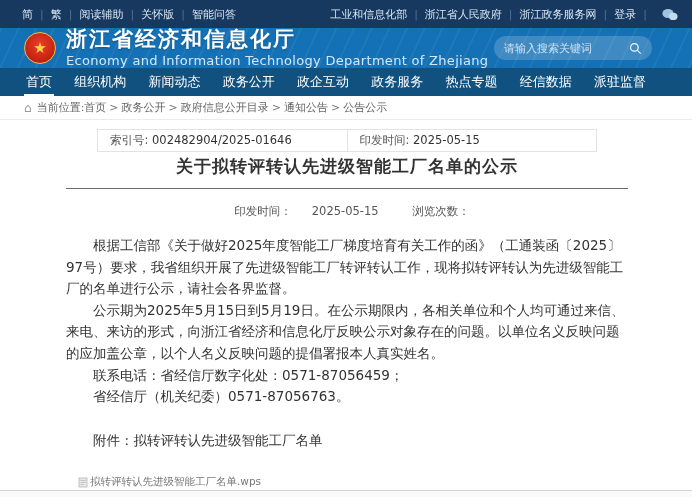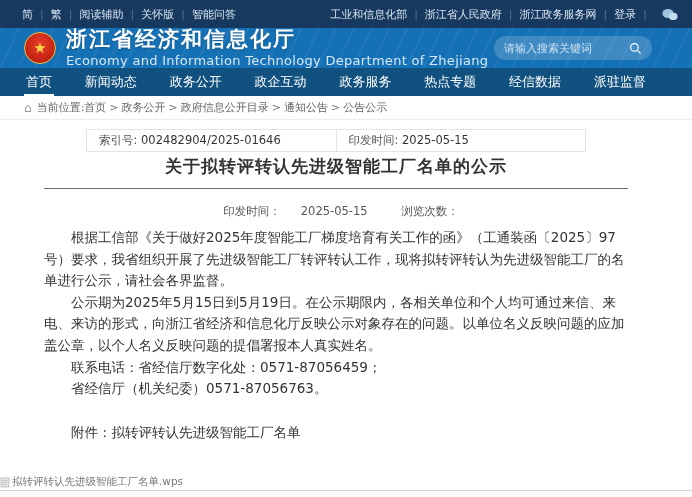--- a/index.html
+++ b/index.html
@@ -42,36 +42,36 @@
   .nav-item.active span { border-bottom-color:#fff; }
 
   
   .breadcrumb { height:24px; flex:none; background:#fff; border-bottom:1px solid #ececec;
                 display:flex; align-items:center; padding:0 24px; font-size:11px; color:#666; }
   .bc-home { color:#999; font-size:12px; margin-right:5px; }
   .breadcrumb a { color:#666; text-decoration:none; cursor:pointer; }
   .bc-sep { margin:0 3px; color:#777; }
 
   
-  .content { flex:1; overflow:hidden; padding:0 64px 0 44px; background:#fff; }
+  .content { flex:1; overflow:hidden; padding:0 64px 0 66px; background:#fff; }
   table.doc-info { width:500px; margin:9px auto 0; border-collapse:collapse; font-size:11.5px; table-layout:fixed; }
   table.doc-info td { border:1px solid #e3e3e3; padding:3px 12px; height:20px; color:#333; }
   table.doc-info .lbl { color:#555; }
 
   .article-title { font-size:17px; font-weight:bold; color:#333; text-align:center; margin-top:3px; letter-spacing:1px; }
   .title-divider { border-bottom:1px solid #6b6b6b; margin-top:10px; }
   .article-meta { text-align:center; font-size:11.5px; color:#555; margin-top:15px; }
   .article-meta span { margin:0 10px; }
 
-  .article-body { margin-top:8px; font-size:13.5px; color:#333; line-height:1.6; }
+  .article-body { margin-top:16px; font-size:13.5px; color:#333; line-height:1.6; }
   .article-body p { text-indent:2em; }
   .p-attach { margin-top:22px; }
 
   
-  .attach-bar { flex:none; height:16px; display:flex; align-items:center; background:#fff; }
+  .attach-bar { flex:none; height:16px; padding-left:78px; display:flex; align-items:center; background:#fff; }
   .attach-link { font-size:10.5px; color:#777; text-decoration:none; display:flex; align-items:center; cursor:pointer; }
   .file-icon { line-height:0; margin-right:2px; }
   .footer-strip { flex:none; height:7px; border-top:1px solid #d4d4d4; background:#fafafa; }
 </style>
 </head>
 <body>
 
 <div class="page">
 
   <div class="topbar">
@@ -119,20 +119,23 @@
           <circle cx="10" cy="10" r="7" fill="none" stroke="#ffffff" stroke-width="2.2"></circle>
           <line x1="15.5" y1="15.5" x2="21.5" y2="21.5" stroke="#ffffff" stroke-width="2.2"></line>
         </svg>
       </span>
     </div>
   </div>
 
   <nav class="nav">
     <div class="nav-item active">
         <span>首页</span>
+      </div>
+    <div class="nav-item">
+        <span>组织机构</span>
       </div>
     <div class="nav-item">
         <span>新闻动态</span>
       </div>
     <div class="nav-item">
         <span>政务公开</span>
       </div>
     <div class="nav-item">
         <span>政企互动</span>
       </div>

